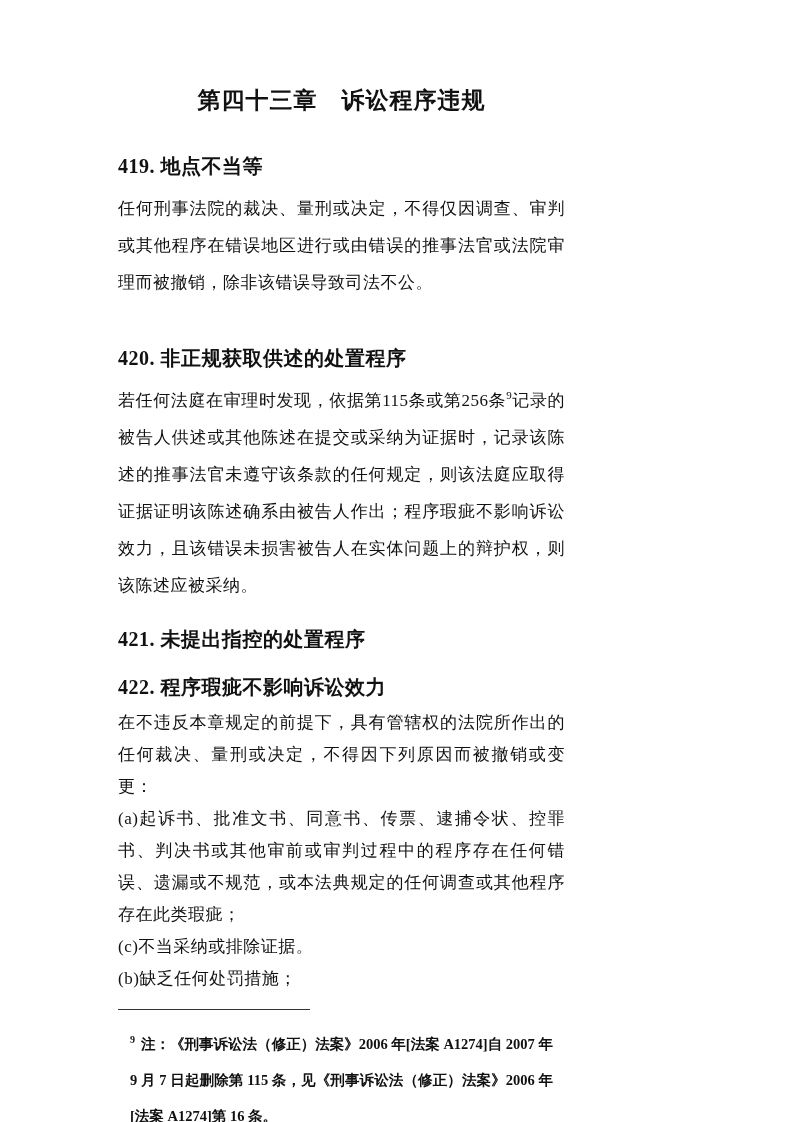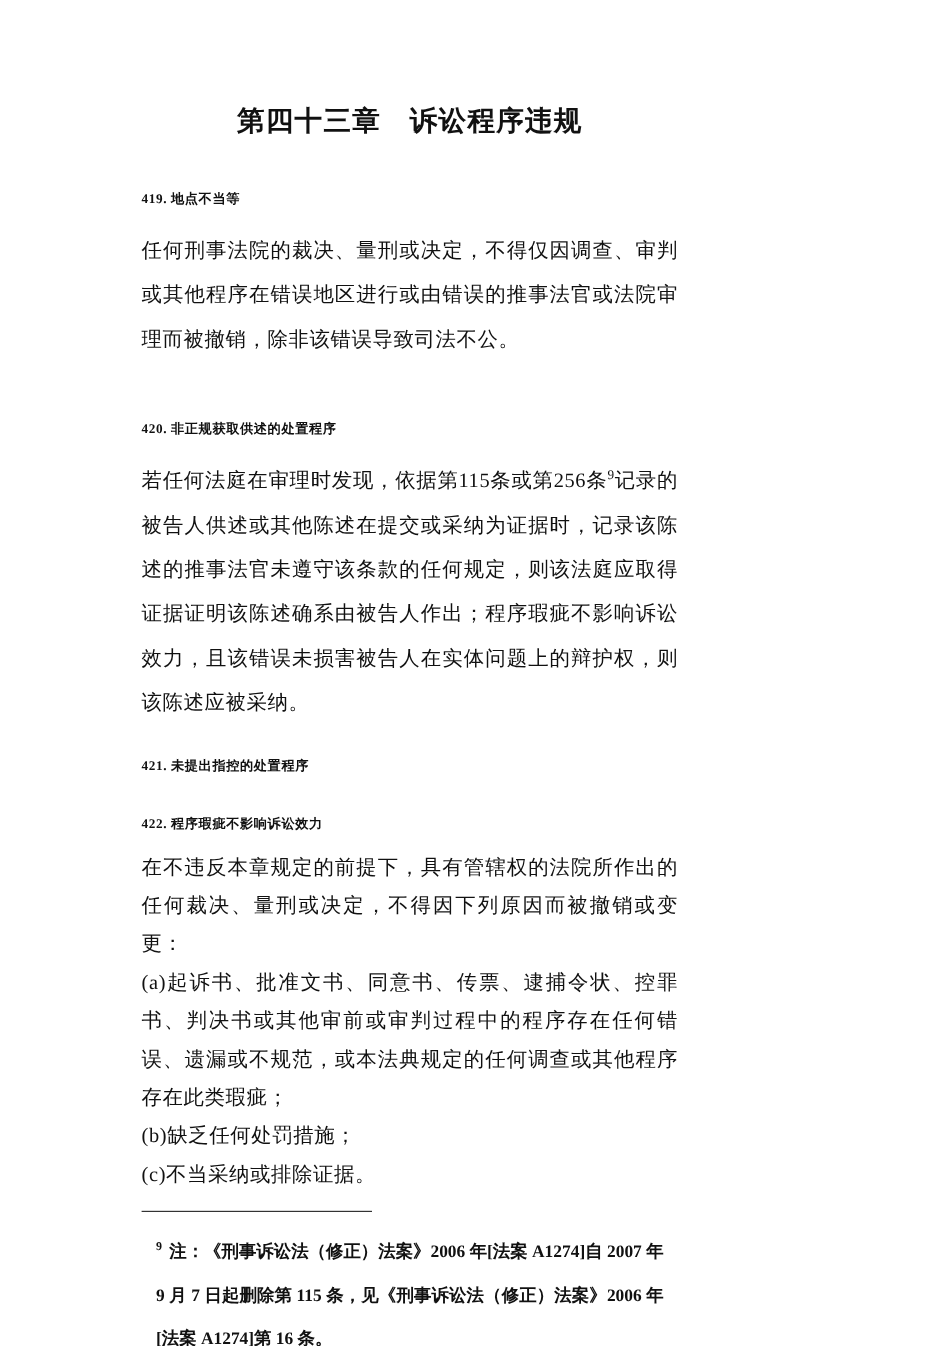--- a/index.html
+++ b/index.html
@@ -26,21 +26,21 @@
     text-align: center;
     letter-spacing: 1px;
   }
   .doc-section { margin: 0; }
   .sec-419 { margin-top: 0; }
   .sec-420 { margin-top: 45px; }
   .sec-421 { margin-top: 23px; }
   .sec-422 { margin-top: 24px; }
   .section-heading {
     margin: 0 0 12px 0;
-    font-size: 11px;
+    font-size: 20px;
     line-height: 24px;
     font-weight: 700;
     letter-spacing: 0.5px;
   }
   .sec-422 .section-heading { margin-bottom: 8px; }
   .body-text {
     margin: 0;
     font-size: 17px;
     line-height: 37px;
     text-align: justify;
@@ -99,22 +99,22 @@
   </section>
 
   <section class="doc-section sec-421">
     <h2 class="section-heading">421. 未提出指控的处置程序</h2>
   </section>
 
   <section class="doc-section sec-422">
     <h2 class="section-heading">422. 程序瑕疵不影响诉讼效力</h2>
     <p class="body-text">在不违反本章规定的前提下，具有管辖权的法院所作出的任何裁决、量刑或决定，不得因下列原因而被撤销或变更：</p>
     <p class="body-text">(a)起诉书、批准文书、同意书、传票、逮捕令状、控罪书、判决书或其他审前或审判过程中的程序存在任何错误、遗漏或不规范，或本法典规定的任何调查或其他程序存在此类瑕疵；</p>
+    <p class="body-text">(c)不当采纳或排除证据。</p>
     <p class="body-text">(b)缺乏任何处罚措施；</p>
-    <p class="body-text">(c)不当采纳或排除证据。</p>
   </section>
 
   <div class="footnote-area">
     <div class="footnote-separator"></div>
     <p class="footnote-text"><sup>9</sup><span>注：《刑事诉讼法（修正）法案》2006 年[法案 A1274]自 2007 年 9 月 7 日起删除第 115 条，见《刑事诉讼法（修正）法案》2006 年[法案 A1274]第 16 条。</span></p>
   </div>
 
   <p class="page-number">— 144 —</p>
 
 </div>

